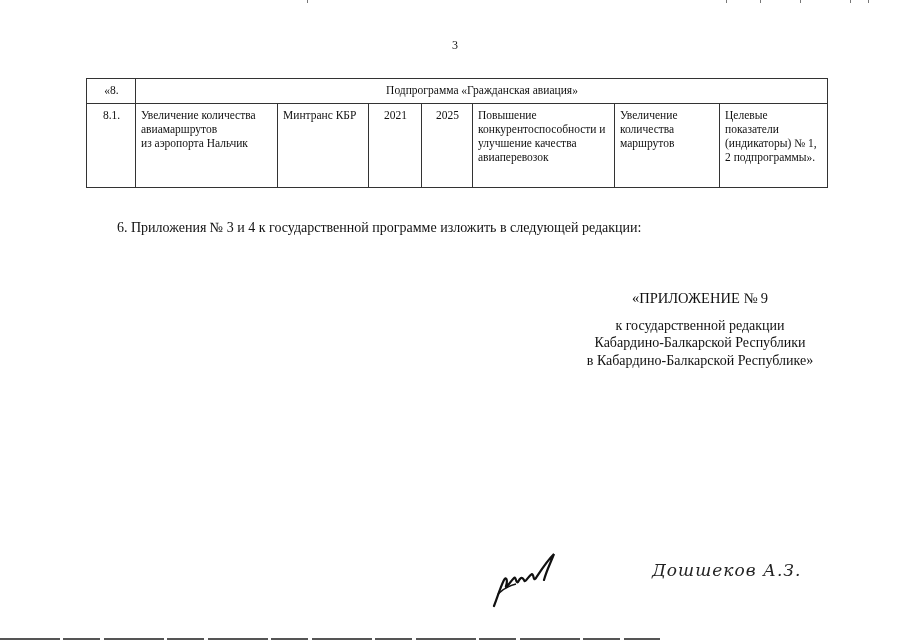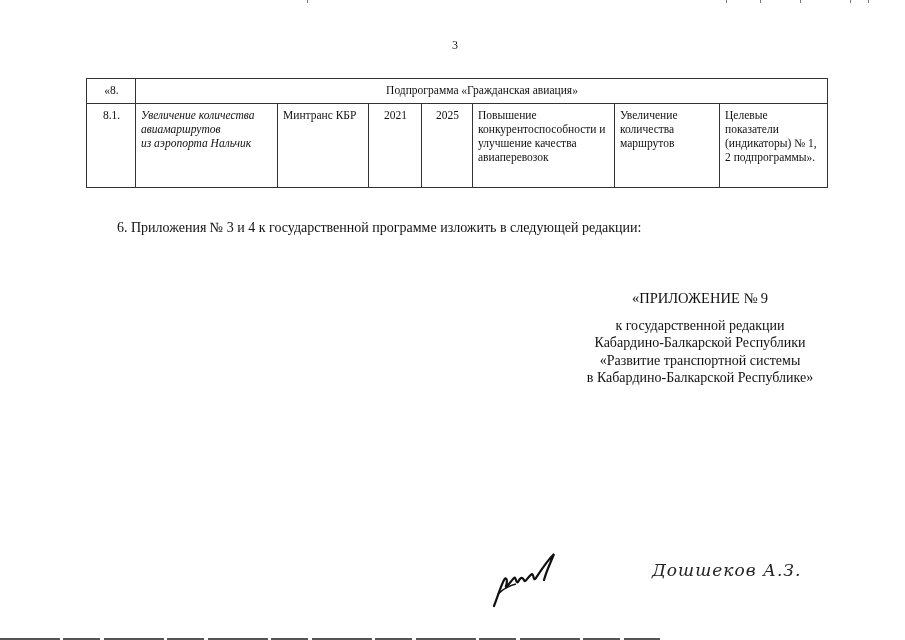--- a/index.html
+++ b/index.html
@@ -45,21 +45,21 @@
     }
     table.grid td {
       border: 1px solid #333;
       vertical-align: top;
       padding: 4px 4px 3px 5px;
     }
     .row-header td { height: 17px; vertical-align: middle; }
     .c-center { text-align: center; }
     .row-main td { height: 76px; }
     .c1 { width: 39px; }
-    .c2 { width: 132px; font-style: italic; }
+    .c2 { width: 132px; }
     .c3 { width: 81px; }
     .c4 { width: 43px; }
     .c5 { width: 41px; }
     .c6 { width: 132px; }
     .c7 { width: 95px; }
     .c8 { width: 98px; }
     .cell-text { white-space: pre-line; }
     .paragraph {
       position: absolute;
       left: 117px;
@@ -137,21 +137,20 @@
   </tr>
 </tbody>
   </table>
 
 <div class="paragraph">6. Приложения № 3 и 4 к государственной программе изложить в следующей редакции:</div>
 
 <div class="appendix">
   <div class="title">«ПРИЛОЖЕНИЕ № 9</div>
   <div>к государственной редакции</div>
   <div>Кабардино-Балкарской Республики</div>
-  <div>«Развитие транспортной системы</div>
   <div>в Кабардино-Балкарской Республике»</div>
 </div>
 
 <div class="signature">
   <svg width="90" height="60" viewBox="0 0 90 60">
     <path d="M6 56 C10 46, 12 38, 16 30 C18 26, 20 30, 18 36 C17 40, 22 32, 26 28 C28 26, 28 34, 30 32 C32 28, 34 26, 36 30 C37 34, 40 26, 44 24 C46 24, 45 32, 48 28 C52 22, 58 12, 66 4 C62 14, 58 22, 56 30" fill="none" stroke="#111" stroke-width="2.2" stroke-linecap="round"></path>
     <path d="M10 44 C14 40, 20 36, 28 34" fill="none" stroke="#111" stroke-width="1.5"></path>
   </svg>
 </div>
 

